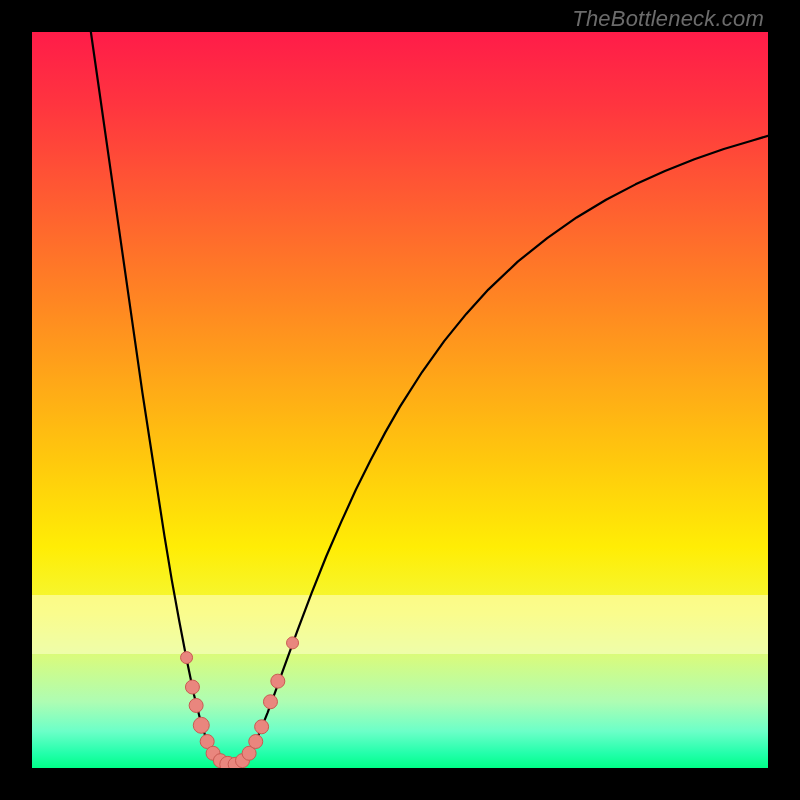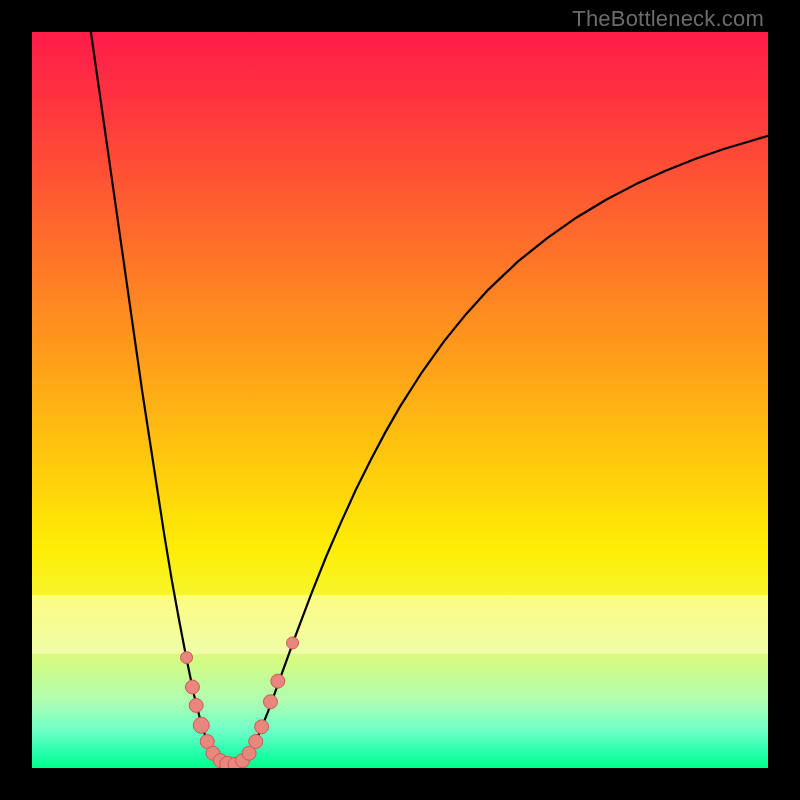--- a/index.html
+++ b/index.html
@@ -11,20 +11,21 @@
     background: #000;
     font-family: Arial, Helvetica, sans-serif;
   }
   .frame {
     position: absolute;
     top: 0;
     left: 0;
     width: 778px;
     height: 800px;
     background: #000;
+    font-style: italic;
   }
   .plot-area {
     position: absolute;
     top: 32px;
     left: 32px;
     width: 736px;
     height: 736px;
     overflow: hidden;
   }
   .bg-gradient {

